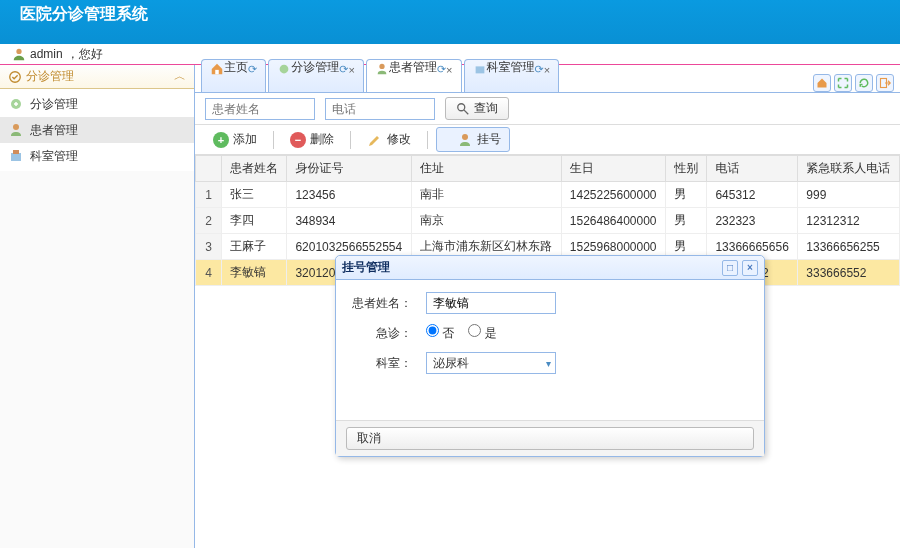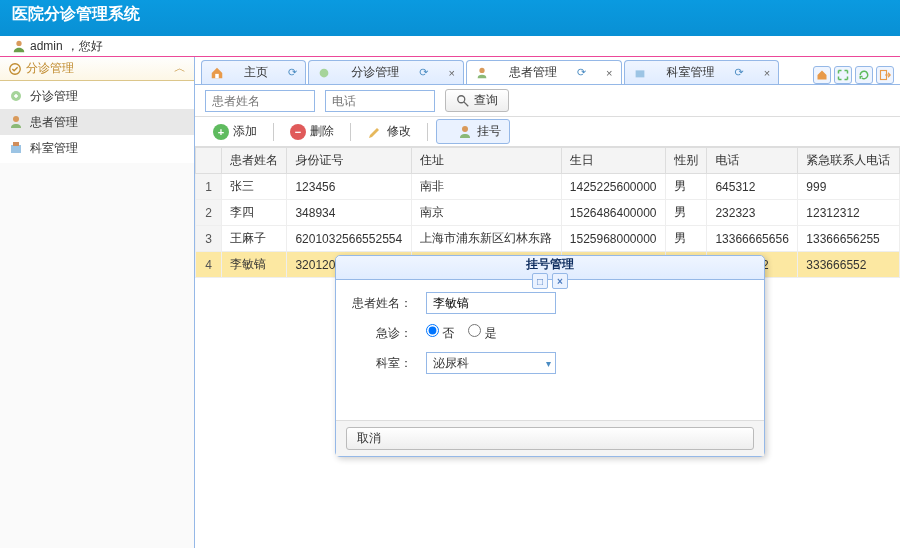--- a/index.html
+++ b/index.html
@@ -1,32 +1,32 @@
 <!DOCTYPE html>
 <html><head>
 <meta charset="utf-8">
 <style>
 * { box-sizing: border-box; margin: 0; padding: 0; }
 body { font-family: Arial, "Microsoft YaHei", sans-serif; font-size: 12px; color: #333; background: #fff; }
-.header { background: linear-gradient(#0a9ae0, #0990d4); color: #fff; height: 36px; padding: 4px 12px; font-size: 16px; font-weight: bold; }
+.header { background: linear-gradient(#0a9ae0, #0990d4); color: #fff; height: 44px; padding: 4px 20px; font-size: 16px; font-weight: bold; }
 .subheader { background: #fff; border-bottom: 1px solid #ec4899; height: 21px; padding: 4px 12px; display: flex; align-items: center; gap: 4px; }
 .subheader .person-icon { width: 14px; height: 14px; display: inline-block; }
 .main { display: flex; height: calc(548px - 55px); }
 .sidebar { width: 195px; border-right: 1px solid #95b8e7; background: #fafafa; }
 .sidebar-header { background: linear-gradient(#eff5ff, #e0ecff); border-bottom: 1px solid #95b8e7; height: 26px; display: flex; align-items: center; padding: 0 8px; font-weight: bold; color: #0e2d5f; justify-content: space-between; }
 .sidebar-header .collapse { color: #4a8bc2; font-size: 12px; cursor: pointer; }
 .accordion-header { background: linear-gradient(#fefefd, #fdf7e6); border-bottom: 1px solid #dcc68a; height: 24px; display: flex; align-items: center; padding: 0 8px; color: #c08b2f; justify-content: space-between; }
 .accordion-content { background: #fff; padding: 2px 0; }
 .nav-item { height: 26px; display: flex; align-items: center; padding: 0 8px; gap: 6px; cursor: pointer; color: #333; }
 .nav-item.selected { background: #e8e8e8; }
 .nav-item .ni-icon { width: 16px; height: 16px; display: inline-block; }
 .content { flex: 1; display: flex; flex-direction: column; }
 .tabs-bar { height: 28px; border-bottom: 1px solid #95b8e7; display: flex; align-items: flex-end; padding: 0 6px; background: #fff; justify-content: space-between; }
 .tabs-left { display: flex; gap: 2px; }
-.tab { height: 24px; border: 1px solid #95b8e7; border-bottom: none; padding: 6px 8px; display: flex; align-items: center; gap: 20px; background: linear-gradient(#eff5ff, #e0ecff); border-radius: 4px 4px 0 0; font-size: 12px; cursor: pointer; }
+.tab { height: 24px; border: 1px solid #95b8e7; border-bottom: none; padding: 16px 8px; display: flex; align-items: flex-end; gap: 0; background: linear-gradient(#eff5ff, #e0ecff); border-radius: 4px 4px 0 0; font-size: 12px; cursor: pointer; }
 .tab.active { background: #fff; }
 .tab .tab-icon { width: 14px; height: 14px; display: inline-block; }
 .tab .reload { color: #4a8bc2; font-size: 11px; }
 .tab-close { color: #666; font-size: 11px; cursor: pointer; }
 .tabs-right { display: flex; gap: 3px; align-items: center; }
 .tabs-right .tb-btn { width: 18px; height: 18px; border: 1px solid #95b8e7; background: #eff5ff; border-radius: 3px; display: flex; align-items: center; justify-content: center; cursor: pointer; }
 .search-row { height: 32px; display: flex; align-items: center; padding: 4px 10px; gap: 10px; border-bottom: 1px solid #ddd; }
 .search-row input { width: 110px; height: 22px; border: 1px solid #95b8e7; padding: 0 6px; font-size: 12px; }
 .lk-btn { display: flex; align-items: center; gap: 4px; padding: 2px 10px; border: 1px solid #bbb; background: linear-gradient(#fff, #eee); border-radius: 3px; cursor: pointer; }
 .toolbar { height: 30px; display: flex; align-items: center; padding: 2px 10px; gap: 6px; border-bottom: 1px solid #ddd; }
@@ -37,21 +37,21 @@
 .ic-user { background: none; }
 .sep { width: 1px; height: 18px; background: #ccc; margin: 0 2px; }
 .tool-btn.active { border: 1px solid #95b8e7; background: #eaf2ff; padding-left: 20px; }
 table.dg { width: 100%; border-collapse: collapse; }
 .dg th { text-align: left; font-weight: normal; background: #f4f4f4; border: 1px solid #ddd; padding: 4px 8px; height: 24px; color: #333; }
 .dg th.rowh { width: 26px; text-align: center; }
 .dg td { border: 1px solid #eee; padding: 4px 8px; height: 22px; background: #fff; }
 .dg tr.sel td { background: #fce8a2; }
 .dg td.rown { text-align: center; color: #555; background: #f4f4f4; }
 .dialog { position: absolute; left: 335px; top: 255px; width: 430px; border: 1px solid #95b8e7; background: #fff; box-shadow: 2px 2px 6px rgba(0,0,0,0.2); border-radius: 5px; }
-.dlg-title { height: 24px; background: linear-gradient(#eff5ff, #e0ecff); border-bottom: 1px solid #95b8e7; display: flex; align-items: center; justify-content: space-between; padding: 0 6px; color: #0e2d5f; font-weight: bold; border-radius: 5px 5px 0 0; flex-direction: column; }
+.dlg-title { height: 24px; background: linear-gradient(#eff5ff, #e0ecff); border-bottom: 1px solid #95b8e7; display: flex; align-items: center; justify-content: space-between; padding: 0 6px; color: #0e2d5f; font-weight: bold; border-radius: 5px 5px 0 0; }
 .dlg-ctrls { display: flex; gap: 4px; }
 .dlg-ctrl { width: 16px; height: 16px; border: 1px solid #95b8e7; background: #eaf2ff; border-radius: 2px; display: flex; align-items: center; justify-content: center; cursor: pointer; font-size: 10px; color: #4a7abf; }
 .dlg-body { padding: 12px 16px; min-height: 140px; }
 .form-row { display: flex; align-items: center; margin-bottom: 10px; gap: 14px; }
 .form-row label { width: 60px; text-align: right; color: #333; }
 .form-row input[type=text] { width: 130px; height: 22px; border: 1px solid #95b8e7; padding: 0 6px; font-size: 12px; }
 .form-row .combo { width: 130px; height: 22px; border: 1px solid #95b8e7; display: flex; align-items: center; justify-content: space-between; padding: 0 4px 0 6px; background: #fff; }
 .combo .arrow { color: #4a8bc2; font-size: 10px; }
 .dlg-footer { padding: 6px 10px; text-align: right; background: #f4f4f4; border-top: 1px solid #ddd; }
 .watermark { position: absolute; left: 370px; top: 360px; font-size: 24px; color: #d3d3d3; font-style: italic; font-family: Georgia, serif; pointer-events: none; }

